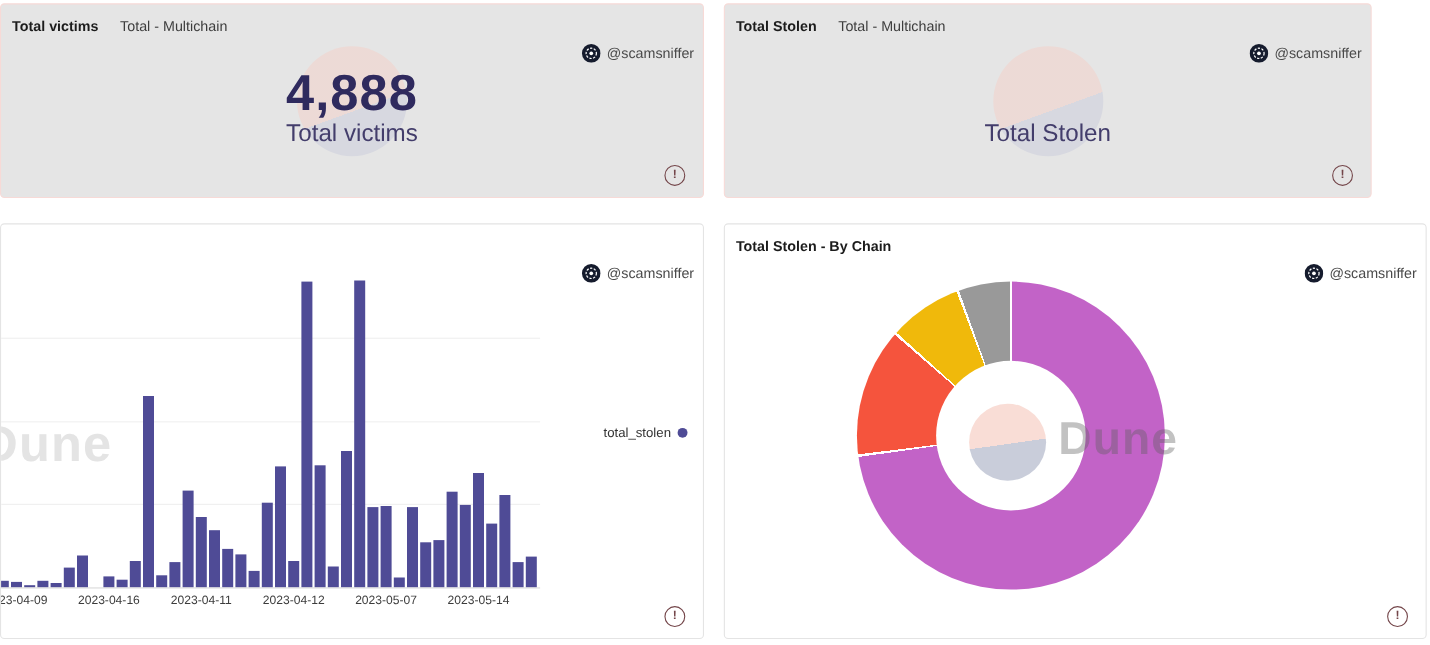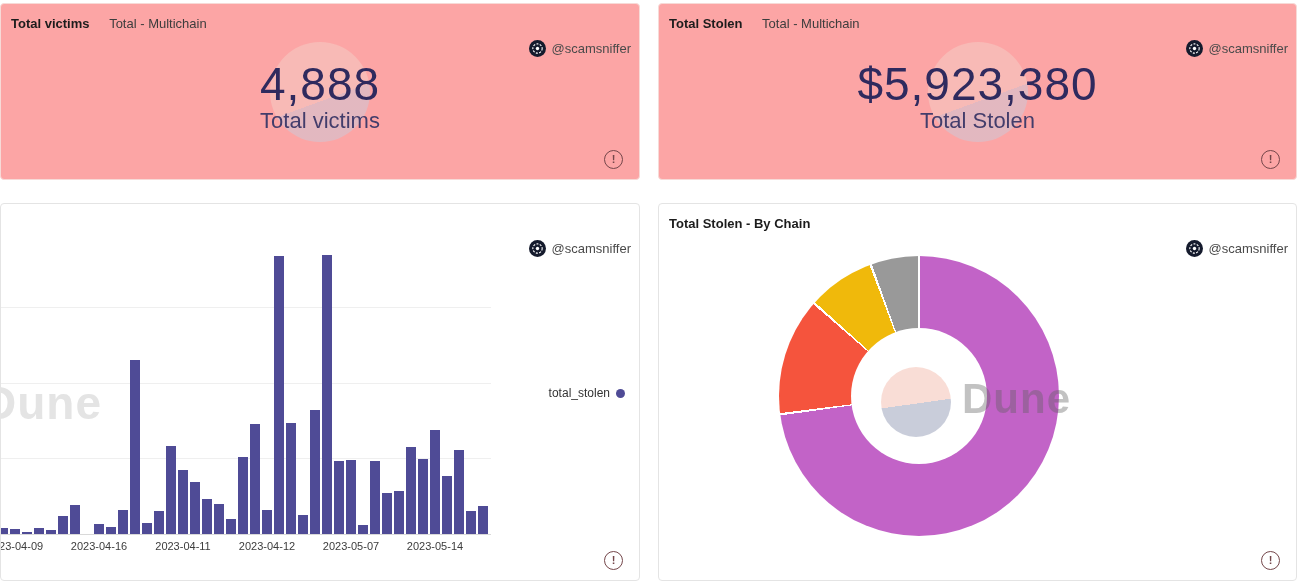--- a/index.html
+++ b/index.html
@@ -1,42 +1,42 @@
 <!DOCTYPE html>
 <html><head>
 <meta charset="utf-8">
 <style>
   html,body{margin:0;padding:0;background:#fff;}
   .screen{position:relative;width:1300px;height:586px;background:#fff;overflow:hidden;
           font-family:"Liberation Sans",sans-serif;}
   .panel{position:absolute;box-sizing:border-box;border-radius:4px;overflow:hidden;}
-  .panel.pink{background:#fca5a5;border:1px solid #f7dad7;}
+  .panel.pink{background:#e5e5e5;border:1px solid #f7dad7;}
   .panel.white{background:#fff;border:1px solid #e4e4e4;}
   #panel-victims{left:0;top:3px;width:640px;height:177px;}
-  #panel-stolen{left:658px;top:3px;width:639px;height:177px;}
+  #panel-stolen{left:658px;top:3px;width:589px;height:177px;}
   #panel-trend{left:0;top:203px;width:640px;height:378px;}
   #panel-chain{left:658px;top:203px;width:639px;height:378px;}
 
   .panel-header{position:absolute;top:12px;left:10px;font-size:13px;color:#222;white-space:nowrap;z-index:5;}
   .panel-header .title{font-weight:bold;color:#1c1c1c;}
   .panel-header .subtitle{margin-left:16px;font-weight:normal;color:#3d3d3d;}
 
   .attribution{position:absolute;top:12px;right:8px;display:flex;align-items:center;gap:6px;
                font-size:13px;color:#4a4a4a;z-index:5;margin-top:24px;}
   .badge{width:17px;height:17px;display:block;}
 
   .warn-icon{position:absolute;right:16px;bottom:10px;width:17px;height:17px;border:1.5px solid #74464a;
              border-radius:50%;color:#74464a;font-size:11px;font-weight:bold;text-align:center;
              line-height:16px;z-index:6;}
 
   
   .logo-blob{position:absolute;left:50%;transform:translateX(-50%);top:38px;width:100px;height:100px;
              border-radius:50%;background:linear-gradient(160deg,#f4cfc7 57%,#c9cbdb 57%);opacity:.5;}
   .counter-value{position:absolute;top:53px;left:0;right:0;text-align:center;font-size:46px;
-                 font-weight:400;color:#2f2a5e;letter-spacing:1px;z-index:2;}
+                 font-weight:700;color:#2f2a5e;letter-spacing:1px;z-index:2;}
   .counter-label{position:absolute;top:104px;left:0;right:0;text-align:center;font-size:22px;
                  color:#433d6b;z-index:2;}
 
   
   .trend-watermark{position:absolute;left:-18px;top:172px;font-size:46px;font-weight:bold;
                    color:#e4e4e4;z-index:0;letter-spacing:1px;}
   .gridline{position:absolute;left:0;width:490px;height:1px;background:#efefef;z-index:0;}
   .baseline{position:absolute;left:0;top:330px;width:490px;height:1px;background:#d9d9d9;z-index:2;}
   .bar-series{position:absolute;left:-3px;top:50px;width:492px;height:280px;display:flex;
               align-items:flex-end;gap:2px;z-index:1;}
@@ -90,21 +90,20 @@
     </div>
     <div class="attribution">
       <svg class="badge" viewBox="0 0 20 20">
         <circle cx="10" cy="10" r="10" fill="#151b2d"></circle>
         <circle cx="10" cy="10" r="5.5" fill="none" stroke="#ffffff" stroke-width="1.3" stroke-dasharray="2.4 1.6"></circle>
         <circle cx="10" cy="10" r="2" fill="#ffffff"></circle>
       </svg>
       <span>@scamsniffer</span>
     </div>
     <div class="logo-blob"></div>
-    <div class="counter-value">$5,923,380</div>
     <div class="counter-label">Total Stolen</div>
     <div class="warn-icon">!</div>
   </div>
 
   <div class="panel white" id="panel-trend">
     <div class="attribution">
       <svg class="badge" viewBox="0 0 20 20">
         <circle cx="10" cy="10" r="10" fill="#151b2d"></circle>
         <circle cx="10" cy="10" r="5.5" fill="none" stroke="#ffffff" stroke-width="1.3" stroke-dasharray="2.4 1.6"></circle>
         <circle cx="10" cy="10" r="2" fill="#ffffff"></circle>

